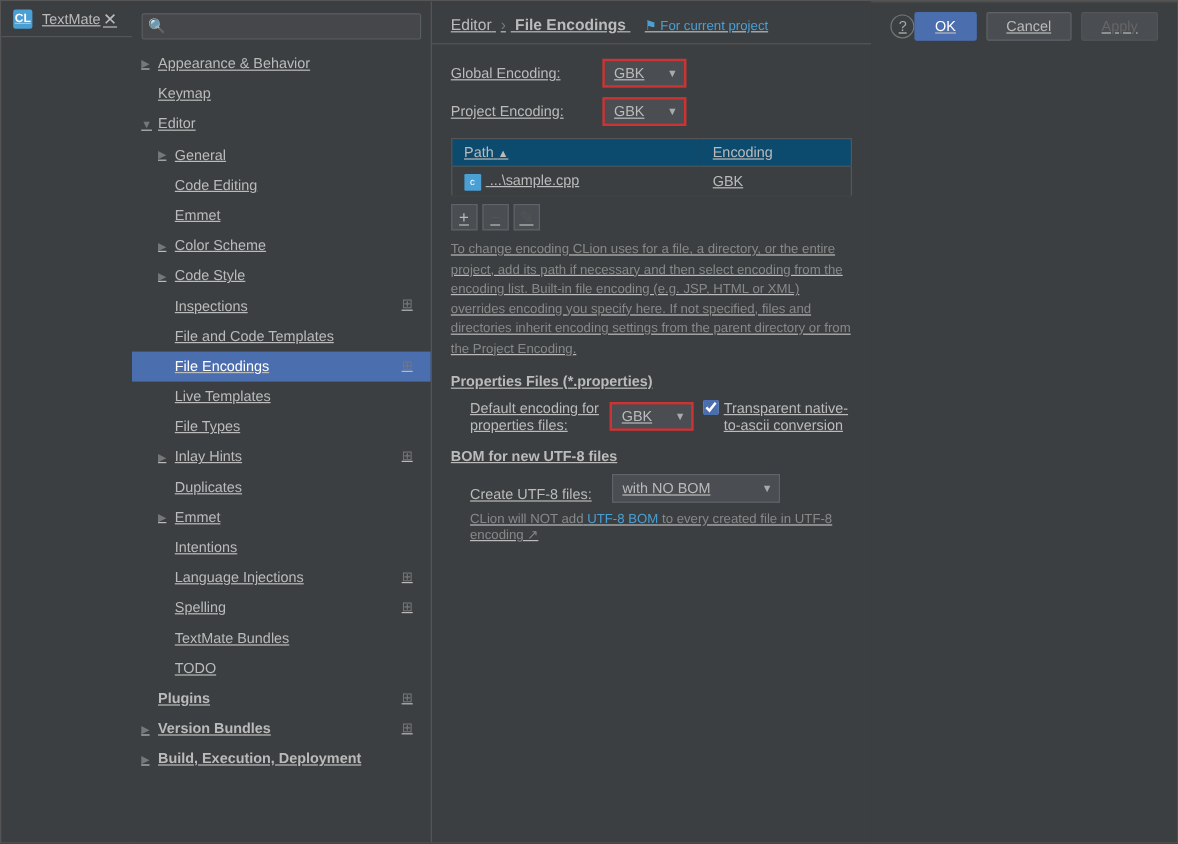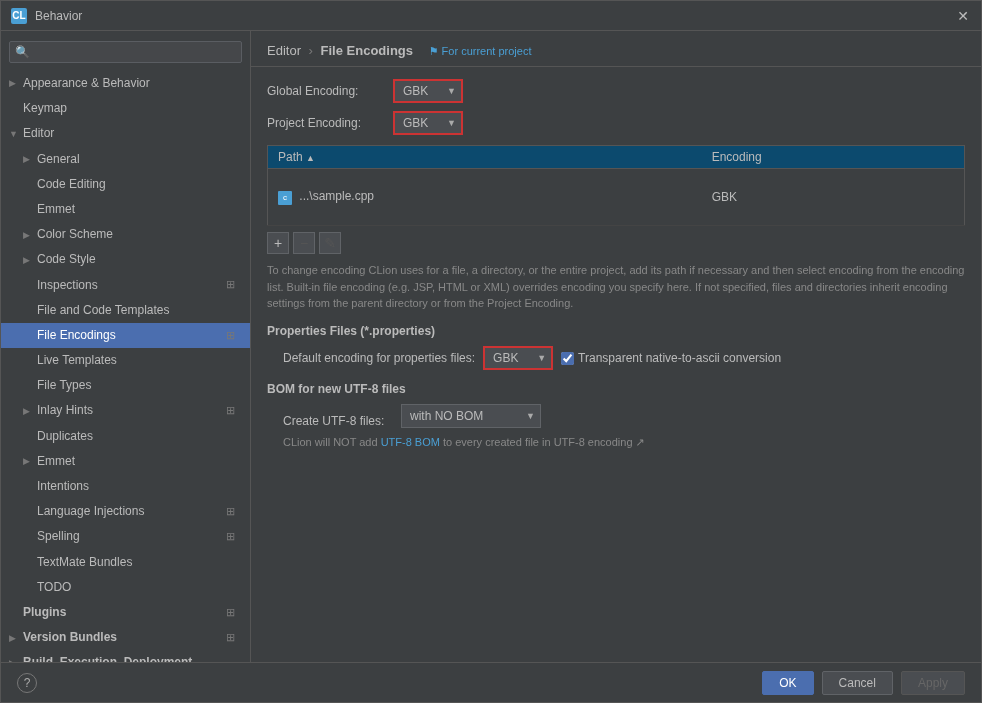--- a/index.html
+++ b/index.html
@@ -4,22 +4,23 @@
   <style>
     * { box-sizing: border-box; margin: 0; padding: 0; }
     body { font-family: 'Segoe UI', Arial, sans-serif; font-size: 12px; background: #3c3f41; color: #bbbbbb; }
 
     .window {
       width: 982px;
       height: 703px;
       background: #3c3f41;
       border: 1px solid #555;
       display: flex;
-      flex-direction: column;
+      flex-direction: row;
       overflow: hidden;
+      text-decoration: underline;
     }
 
     .title-bar {
       background: #3c3f41;
       height: 30px;
       display: flex;
       align-items: center;
       padding: 0 10px;
       border-bottom: 1px solid #555;
       flex-shrink: 0;
@@ -182,21 +183,21 @@
       font-size: 12px;
       font-weight: normal;
       padding: 4px 10px;
       text-align: left;
       border-bottom: 1px solid #555;
     }
 
     .file-table th.sort-asc::after { content: ' ▲'; font-size: 9px; }
 
     .file-table td {
-      padding: 20px 10px;
+      padding: 4px 10px;
       font-size: 12px;
       color: #bbbbbb;
       border-bottom: 1px solid #444;
     }
 
     .file-icon {
       display: inline-block;
       width: 14px; height: 14px;
       background: #4a9fd4;
       margin-right: 4px;
@@ -247,21 +248,21 @@
     }
 
     .props-label {
       color: #bbbbbb;
       font-size: 12px;
       margin-right: 8px;
     }
 
     .checkbox-row {
       display: flex;
-      align-items: flex-end;
+      align-items: flex-start;
       margin-left: 8px;
     }
 
     .checkbox-row input[type=checkbox] {
       margin-right: 4px;
       accent-color: #4b6eaf;
     }
 
     .checkbox-row label {
       color: #bbbbbb;
@@ -371,21 +372,21 @@
   </style>
 </head>
 <body>
 
 <div class="window">
 
   <div class="title-bar">
     <div class="title-bar-icon">
       <span>CL</span>
     </div>
-    <span class="title-bar-text">Behavior</span>
+    <span class="title-bar-text">TextMate</span>
     <div class="title-bar-close">✕</div>
   </div>
 
   <div class="content">
 
     <div class="sidebar">
       <div class="search-box">
         <span class="search-icon-inner">🔍</span>
         <input type="text" placeholder="" style="">
       </div>

